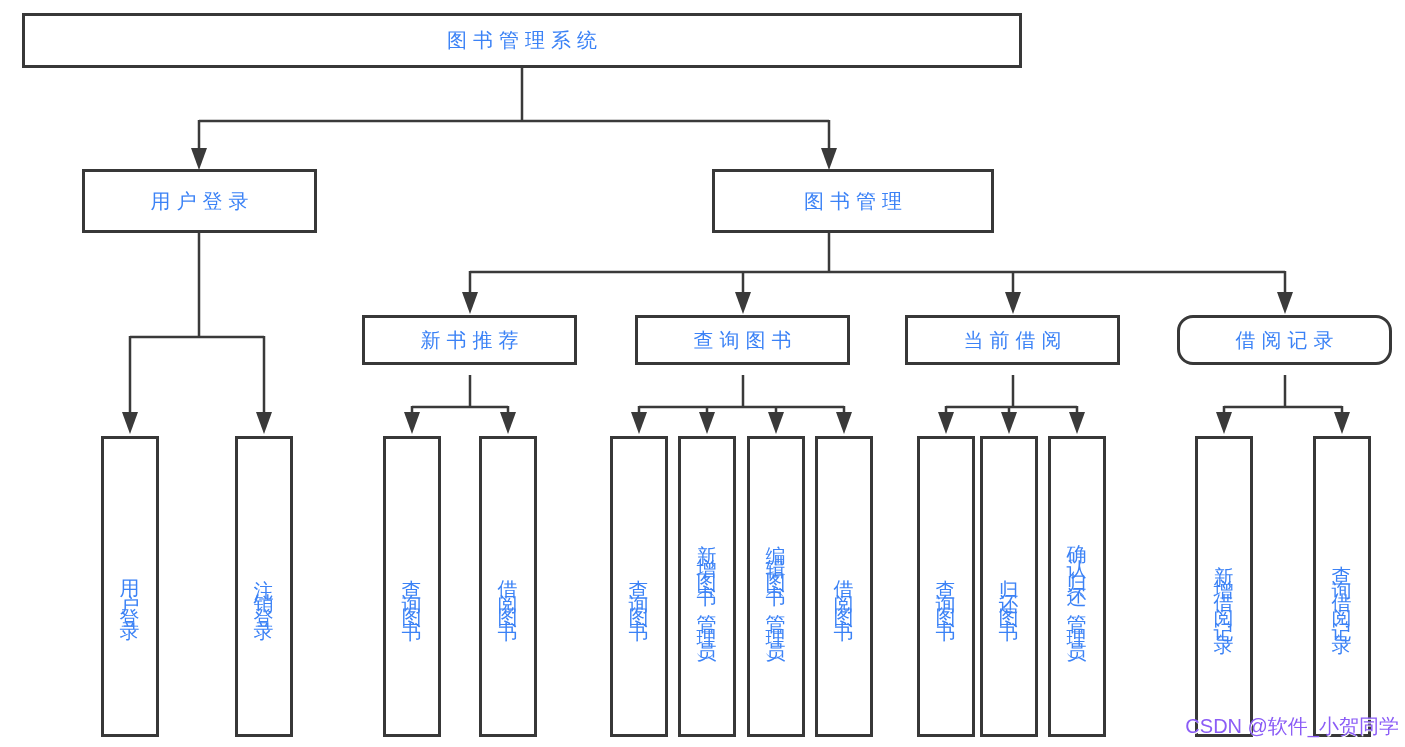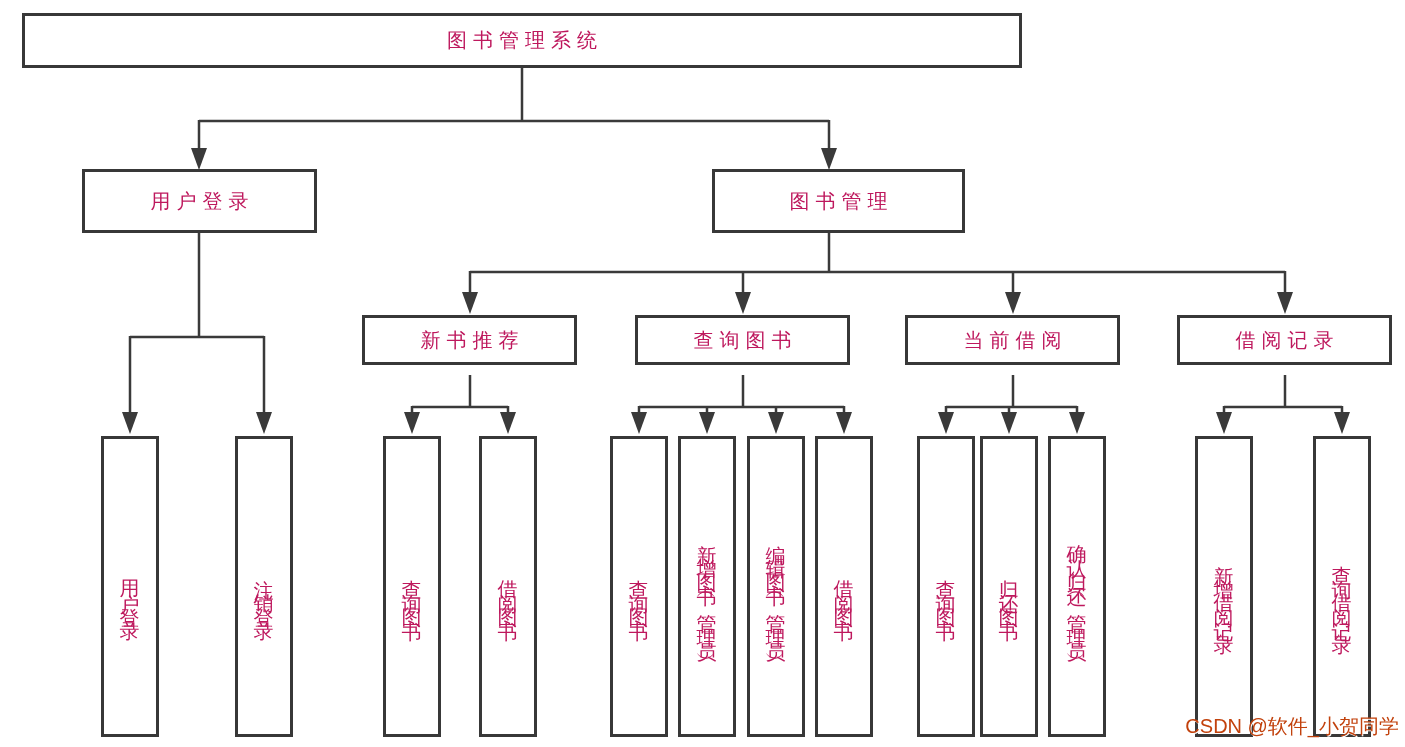--- a/index.html
+++ b/index.html
@@ -19,36 +19,36 @@
     pointer-events: none;
   }
   .box {
     position: absolute;
     box-sizing: border-box;
     background: #ffffff;
     border: 3px solid #383838;
     display: flex;
     align-items: center;
     justify-content: center;
-    color: #be185d;
+    color: #3b82f6;
   }
   .hbox span {
     font-size: 20px;
     letter-spacing: 6px;
     padding-left: 6px;
     white-space: nowrap;
   }
   .root-box  { left: 22px;  top: 13px;  width: 1000px; height: 55px; }
   .l2a       { left: 82px;  top: 169px; width: 235px;  height: 64px; }
-  .l2b       { left: 712px; top: 169px; width: 253px;  height: 64px; }
+  .l2b       { left: 712px; top: 169px; width: 282px;  height: 64px; }
   .l3        { top: 315px; width: 215px; height: 50px; }
   .l3-1 { left: 362px; }
   .l3-2 { left: 635px; }
   .l3-3 { left: 905px; }
-  .l3-4 { left: 1177px; }
+  .l3-4 { left: 1177px; border-radius: 16px; }
   .leaf {
     top: 436px; width: 58px; height: 301px;
     padding-top: 10px;
   }
   .leaf span {
     writing-mode: vertical-rl;
     text-orientation: mixed;
     font-size: 20px;
     letter-spacing: 14px;
     line-height: 1;
@@ -57,21 +57,21 @@
   .lf-3  { left: 383px; }  .lf-4  { left: 479px; }
   .lf-5  { left: 610px; }  .lf-6  { left: 678px; }
   .lf-7  { left: 747px; }  .lf-8  { left: 815px; }
   .lf-9  { left: 917px; }  .lf-10 { left: 980px; }
   .lf-11 { left: 1048px; }
   .lf-12 { left: 1195px; } .lf-13 { left: 1313px; }
   .watermark {
     position: absolute;
     right: 6px; bottom: 7px;
     font-size: 20px;
-    color: #c2410c;
+    color: #8b5cf6;
     text-shadow: 1px 1px 0 #ffffff;
     z-index: 5;
     white-space: nowrap;
   }
 </style>
 </head>
 <body>
 
 <div class="canvas">
 

